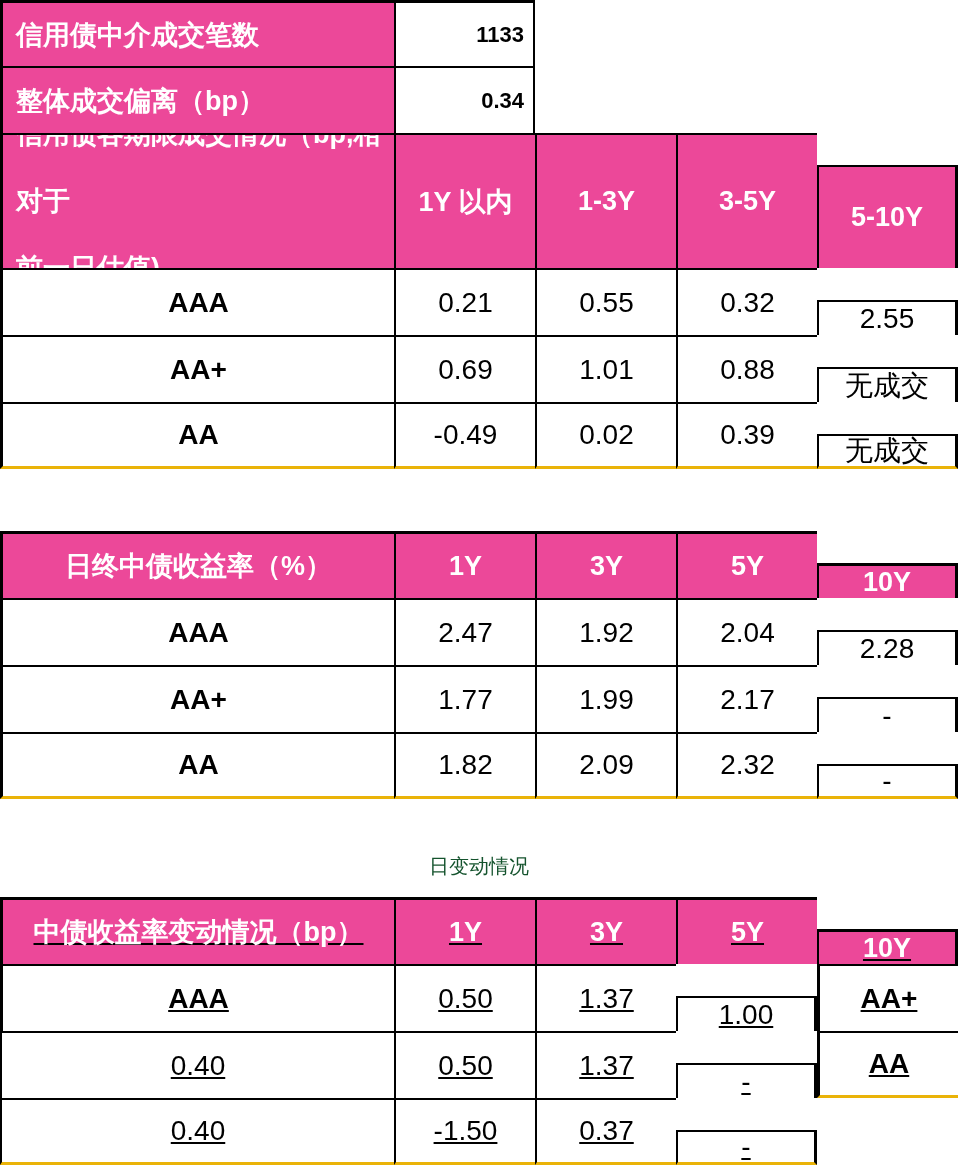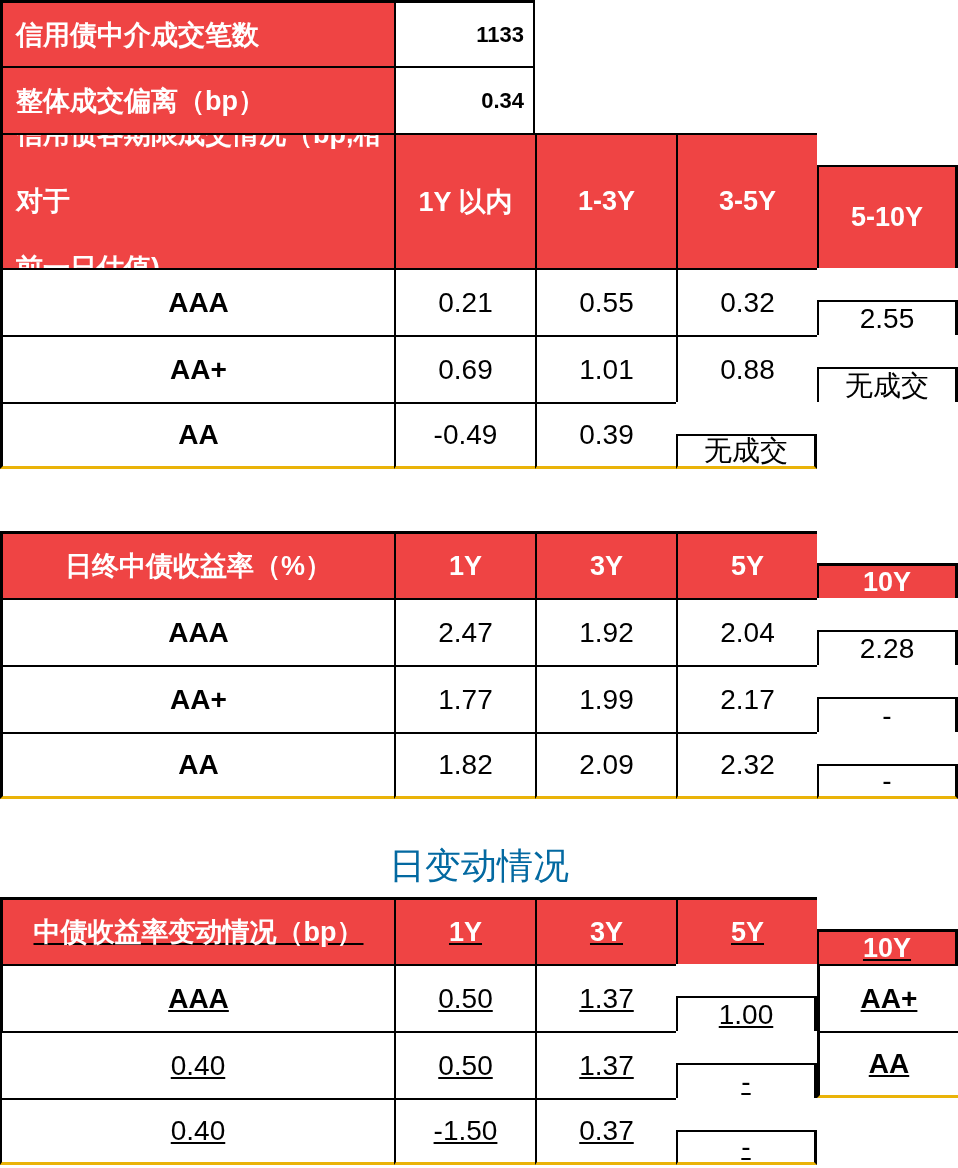--- a/index.html
+++ b/index.html
@@ -21,21 +21,21 @@
 
   .cell {
     display: flex;
     align-items: center;
     justify-content: center;
     background: #ffffff;
     color: #000000;
     font-size: 28px;
     overflow: hidden;
   }
-  .red   { background: #ef4444; color: #ffffff; font-weight: bold; font-size: 27px; }
+  .red   { background: #ec4899; color: #ffffff; font-weight: bold; font-size: 27px; }
   .bold  { font-weight: bold; }
   .left  { justify-content: flex-start; text-align: left; padding-left: 13px; }
   .right { justify-content: flex-end; text-align: right; padding-right: 9px; }
   .big   { font-size: 22px; }
   .wrap2 { white-space: pre-line; line-height: 67px; }
 
   
   .bl2 { border-left: 2px solid #000; }   .bl3 { border-left: 3px solid #000; }
   .bt2 { border-top: 2px solid #000; }    .bt3 { border-top: 3px solid #000; }
   .br2 { border-right: 2px solid #000; }  .br3 { border-right: 3px solid #000; margin-top: 32px; }
@@ -43,21 +43,21 @@
 
   .empty { background: #ffffff; grid-column: 3 / 6; grid-row: 1 / 3; }
 
   #change-title-block {
     height: 98px;
     display: flex;
     align-items: center;
     justify-content: center;
     padding-top: 36px;
   }
-  #change-title-block .title { font-size: 36px; color: #0369a1; }
+  #change-title-block .title { font-size: 20px; color: #14532d; }
 </style>
 </head>
 <body>
 
 <div id="table1" class="grid">
 
   <div class="cell red left bl3 bt3">信用债中介成交笔数</div>
   <div class="cell right bold big bl2 bt3 br2">1133</div>
 
   <div class="cell empty"></div>
@@ -79,20 +79,21 @@
   <div class="cell bl2 bt2 br3" style="grid-row:4">2.55</div>
 
   <div class="cell bold bl3 bt2" style="grid-row:5">AA+</div>
   <div class="cell bl2 bt2" style="grid-row:5">0.69</div>
   <div class="cell bl2 bt2" style="grid-row:5">1.01</div>
   <div class="cell bl2 bt2" style="grid-row:5">0.88</div>
   <div class="cell bl2 bt2 br3" style="grid-row:5">无成交</div>
 
   <div class="cell bold bl3 bt2 bb3" style="grid-row:6">AA</div>
   <div class="cell bl2 bt2 bb3" style="grid-row:6">-0.49</div>
+  <div class="cell bl2 bt2 bb3" style="grid-row:6">0.02</div>
   <div class="cell bl2 bt2 bb3" style="grid-row:6">0.39</div>
   <div class="cell bl2 bt2 bb3 br3" style="grid-row:6">无成交</div>
 </div>
 
 <div id="table2" class="grid">
   <div class="cell red bl3 bt3">日终中债收益率（%）</div>
   <div class="cell red bl2 bt3">1Y</div>
   <div class="cell red bl2 bt3">3Y</div>
   <div class="cell red bl2 bt3">5Y</div>
   <div class="cell red bl2 bt3 br3">10Y</div>

